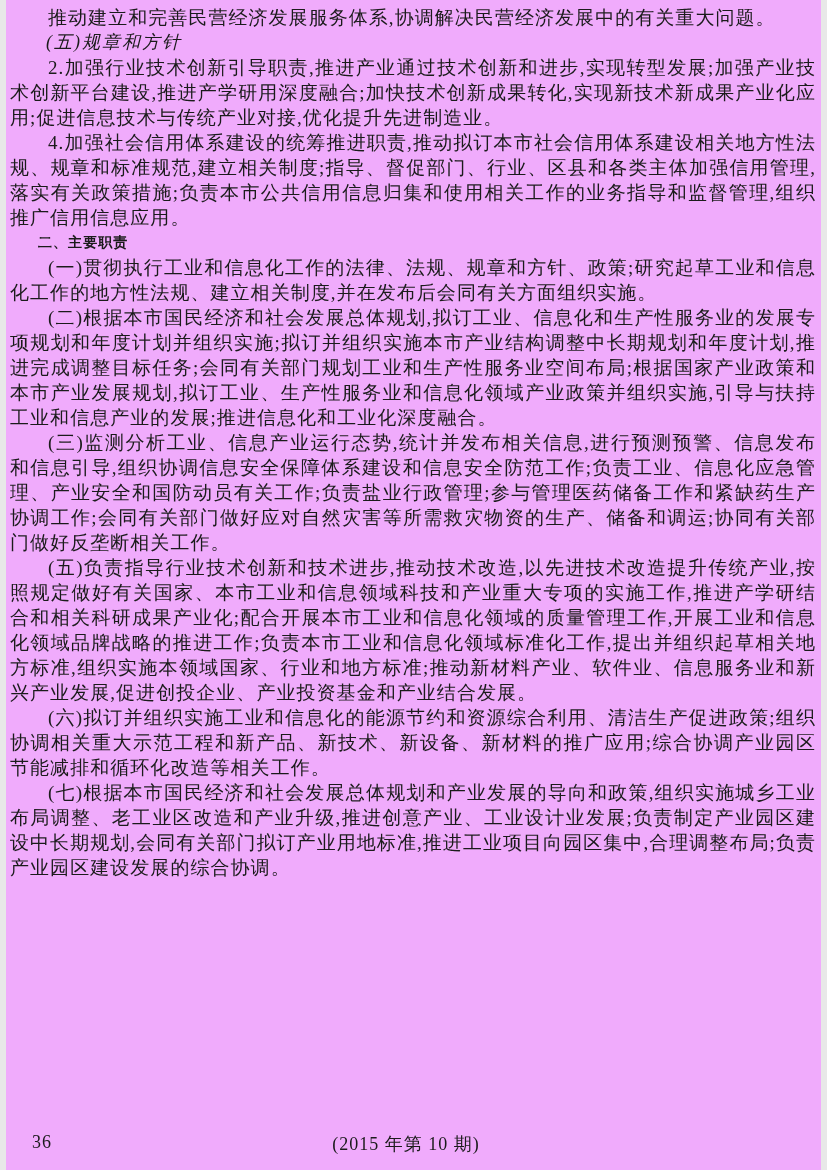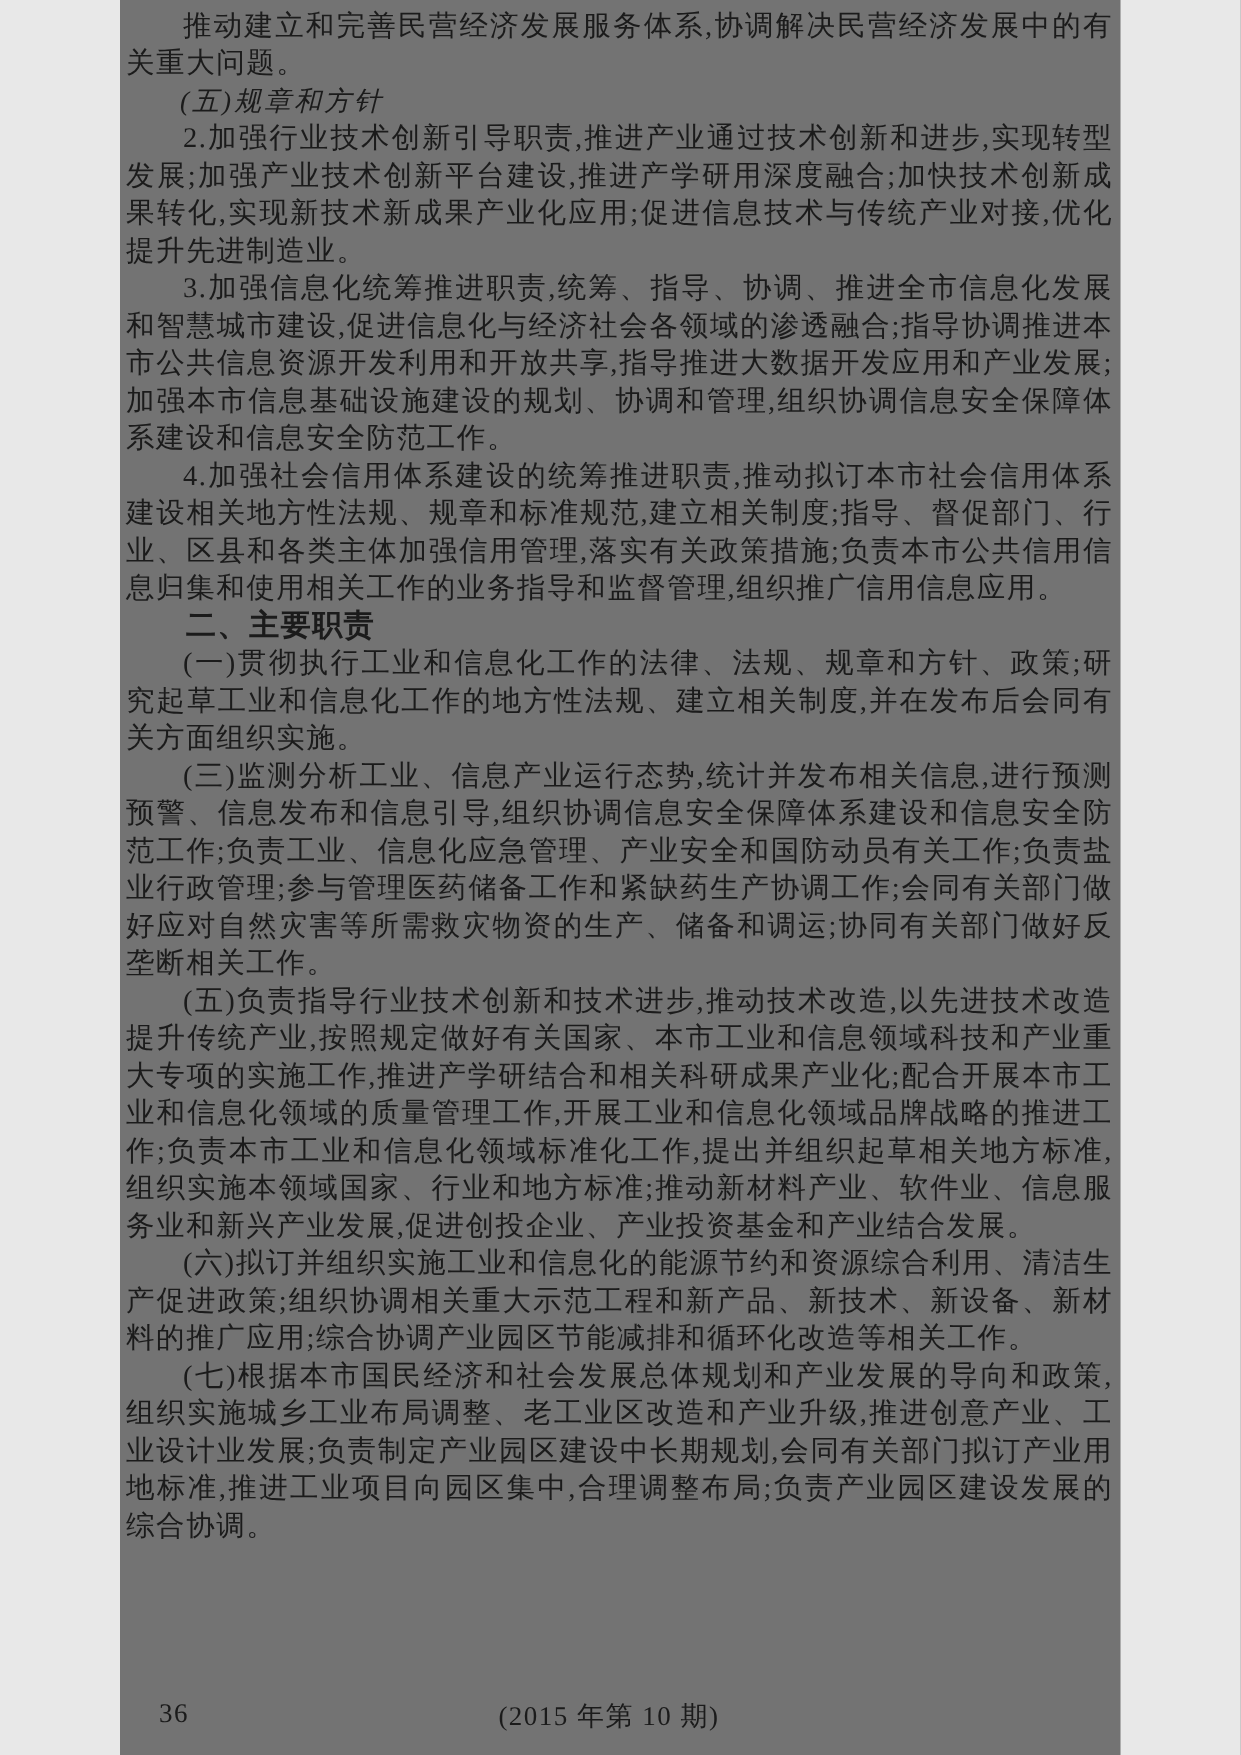--- a/index.html
+++ b/index.html
@@ -1,21 +1,21 @@
 <!DOCTYPE html>
 <html><head>
 <meta charset="utf-8">
 <style>
   html, body { margin: 0; padding: 0; background: #e8e8e8; }
   .page {
     position: relative;
-    width: 667px;
+    width: 815px;
     height: 1170px;
     margin: 0 auto;
-    background: #737373;
+    background: #f0abfc;
     color: #1b1b1b;
     font-family: "Liberation Serif", "DejaVu Serif", serif;
     overflow: hidden;
   }
   .content {
     position: absolute;
     top: 5px;
     left: 4px;
     right: 5px;
   }
@@ -28,22 +28,22 @@
     text-indent: 2em;
     word-break: break-all;
   }
   p.kai {
     font-style: italic;
     font-size: 18px;
     letter-spacing: 2px;
   }
   p.bold {
     font-weight: bold;
-    font-family: Liberation Sans, sans-serif;
-    font-size: 20px;
+    font-family: Liberation Serif, serif;
+    font-size: 14px;
   }
   .footer {
     position: absolute;
     left: 0;
     right: 15px;
     bottom: 12px;
     height: 26px;
     font-size: 18px;
     letter-spacing: 1px;
   }
@@ -61,24 +61,24 @@
   }
 </style>
 </head>
 <body>
 
 <div class="page">
   <div class="content">
     <p class="para body">推动建立和完善民营经济发展服务体系,协调解决民营经济发展中的有关重大问题。</p>
     <p class="para kai">(五)规章和方针</p>
     <p class="para body">2.加强行业技术创新引导职责,推进产业通过技术创新和进步,实现转型发展;加强产业技术创新平台建设,推进产学研用深度融合;加快技术创新成果转化,实现新技术新成果产业化应用;促进信息技术与传统产业对接,优化提升先进制造业。</p>
-    <p class="para body">3.加强信息化统筹推进职责,统筹、指导、协调、推进全市信息化发展和智慧城市建设,促进信息化与经济社会各领域的渗透融合;指导协调推进本市公共信息资源开发利用和开放共享,指导推进大数据开发应用和产业发展;加强本市信息基础设施建设的规划、协调和管理,组织协调信息安全保障体系建设和信息安全防范工作。</p>
     <p class="para body">4.加强社会信用体系建设的统筹推进职责,推动拟订本市社会信用体系建设相关地方性法规、规章和标准规范,建立相关制度;指导、督促部门、行业、区县和各类主体加强信用管理,落实有关政策措施;负责本市公共信用信息归集和使用相关工作的业务指导和监督管理,组织推广信用信息应用。</p>
     <p class="para bold">二、主要职责</p>
     <p class="para body">(一)贯彻执行工业和信息化工作的法律、法规、规章和方针、政策;研究起草工业和信息化工作的地方性法规、建立相关制度,并在发布后会同有关方面组织实施。</p>
+    <p class="para body">(二)根据本市国民经济和社会发展总体规划,拟订工业、信息化和生产性服务业的发展专项规划和年度计划并组织实施;拟订并组织实施本市产业结构调整中长期规划和年度计划,推进完成调整目标任务;会同有关部门规划工业和生产性服务业空间布局;根据国家产业政策和本市产业发展规划,拟订工业、生产性服务业和信息化领域产业政策并组织实施,引导与扶持工业和信息产业的发展;推进信息化和工业化深度融合。</p>
     <p class="para body">(三)监测分析工业、信息产业运行态势,统计并发布相关信息,进行预测预警、信息发布和信息引导,组织协调信息安全保障体系建设和信息安全防范工作;负责工业、信息化应急管理、产业安全和国防动员有关工作;负责盐业行政管理;参与管理医药储备工作和紧缺药生产协调工作;会同有关部门做好应对自然灾害等所需救灾物资的生产、储备和调运;协同有关部门做好反垄断相关工作。</p>
     <p class="para body">(五)负责指导行业技术创新和技术进步,推动技术改造,以先进技术改造提升传统产业,按照规定做好有关国家、本市工业和信息领域科技和产业重大专项的实施工作,推进产学研结合和相关科研成果产业化;配合开展本市工业和信息化领域的质量管理工作,开展工业和信息化领域品牌战略的推进工作;负责本市工业和信息化领域标准化工作,提出并组织起草相关地方标准,组织实施本领域国家、行业和地方标准;推动新材料产业、软件业、信息服务业和新兴产业发展,促进创投企业、产业投资基金和产业结合发展。</p>
     <p class="para body">(六)拟订并组织实施工业和信息化的能源节约和资源综合利用、清洁生产促进政策;组织协调相关重大示范工程和新产品、新技术、新设备、新材料的推广应用;综合协调产业园区节能减排和循环化改造等相关工作。</p>
     <p class="para body">(七)根据本市国民经济和社会发展总体规划和产业发展的导向和政策,组织实施城乡工业布局调整、老工业区改造和产业升级,推进创意产业、工业设计业发展;负责制定产业园区建设中长期规划,会同有关部门拟订产业用地标准,推进工业项目向园区集中,合理调整布局;负责产业园区建设发展的综合协调。</p>
 
   </div>
 
   <div class="footer">
     <span class="page-num">36</span>
     <span class="issue">(2015 年第 10 期)</span>

